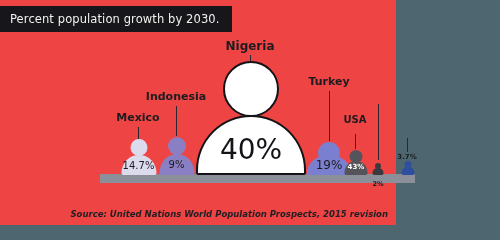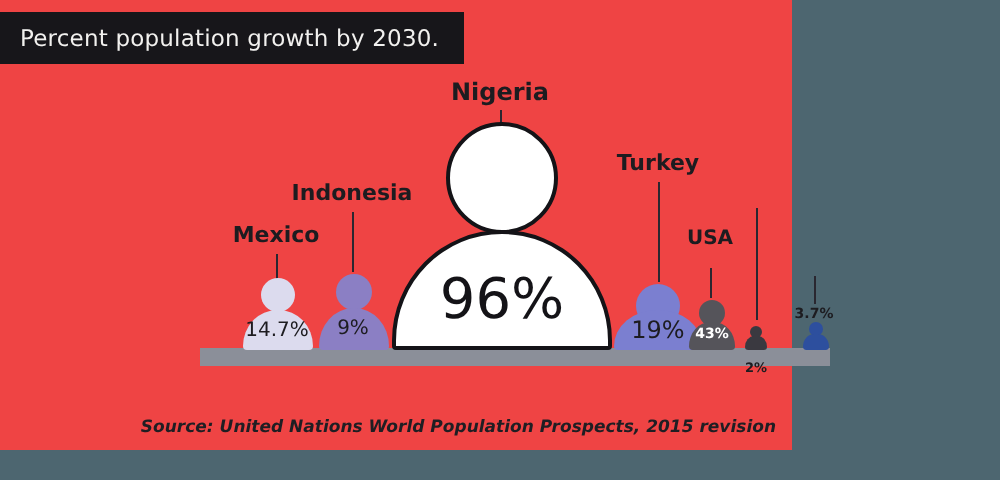--- a/index.html
+++ b/index.html
@@ -139,21 +139,21 @@
     <div class="fig-head" style="top:0; width:18px; height:18px; background:#8b7fc4;"></div>
     <div class="fig-body" style="top:17px; width:35px; height:21px; background:#8b7fc4;"></div>
     <div class="fig-value" style="top:22px; font-size:10px; color:#1d1c20;">9%</div>
   </div>
 
   <div class="label" style="left:217px; top:39px; width:66px; font-size:12px;">Nigeria</div>
   <div class="leader" style="left:250px; top:55px; height:10px;"></div>
   <div class="figure" style="left:196px; top:61px; width:110px; height:114px;">
     <div class="fig-head" style="top:0; width:56px; height:56px; background:#ffffff; border:2px solid #141317; box-sizing:border-box;"></div>
     <div class="fig-body" style="top:54px; width:110px; height:60px; background:#ffffff; border:2px solid #141317; box-sizing:border-box;"></div>
-    <div class="fig-value" style="top:72px; font-size:28px; color:#141317;">96%</div>
+    <div class="fig-value" style="top:72px; font-size:28px; color:#141317;">40%</div>
   </div>
 
   <div class="label" style="left:303px; top:76px; width:52px; font-size:11px;">Turkey</div>
   <div class="leader" style="left:329px; top:91px; height:50px;"></div>
   <div class="figure" style="left:306px; top:142px; width:46px; height:33px;">
     <div class="fig-head" style="top:0; width:22px; height:22px; background:#7b7fd0;"></div>
     <div class="fig-body" style="top:13px; width:44px; height:20px; background:#7b7fd0;"></div>
     <div class="fig-value" style="top:16px; font-size:12px; color:#1d1c20;text-align:center;">19%</div>
   </div>
 

